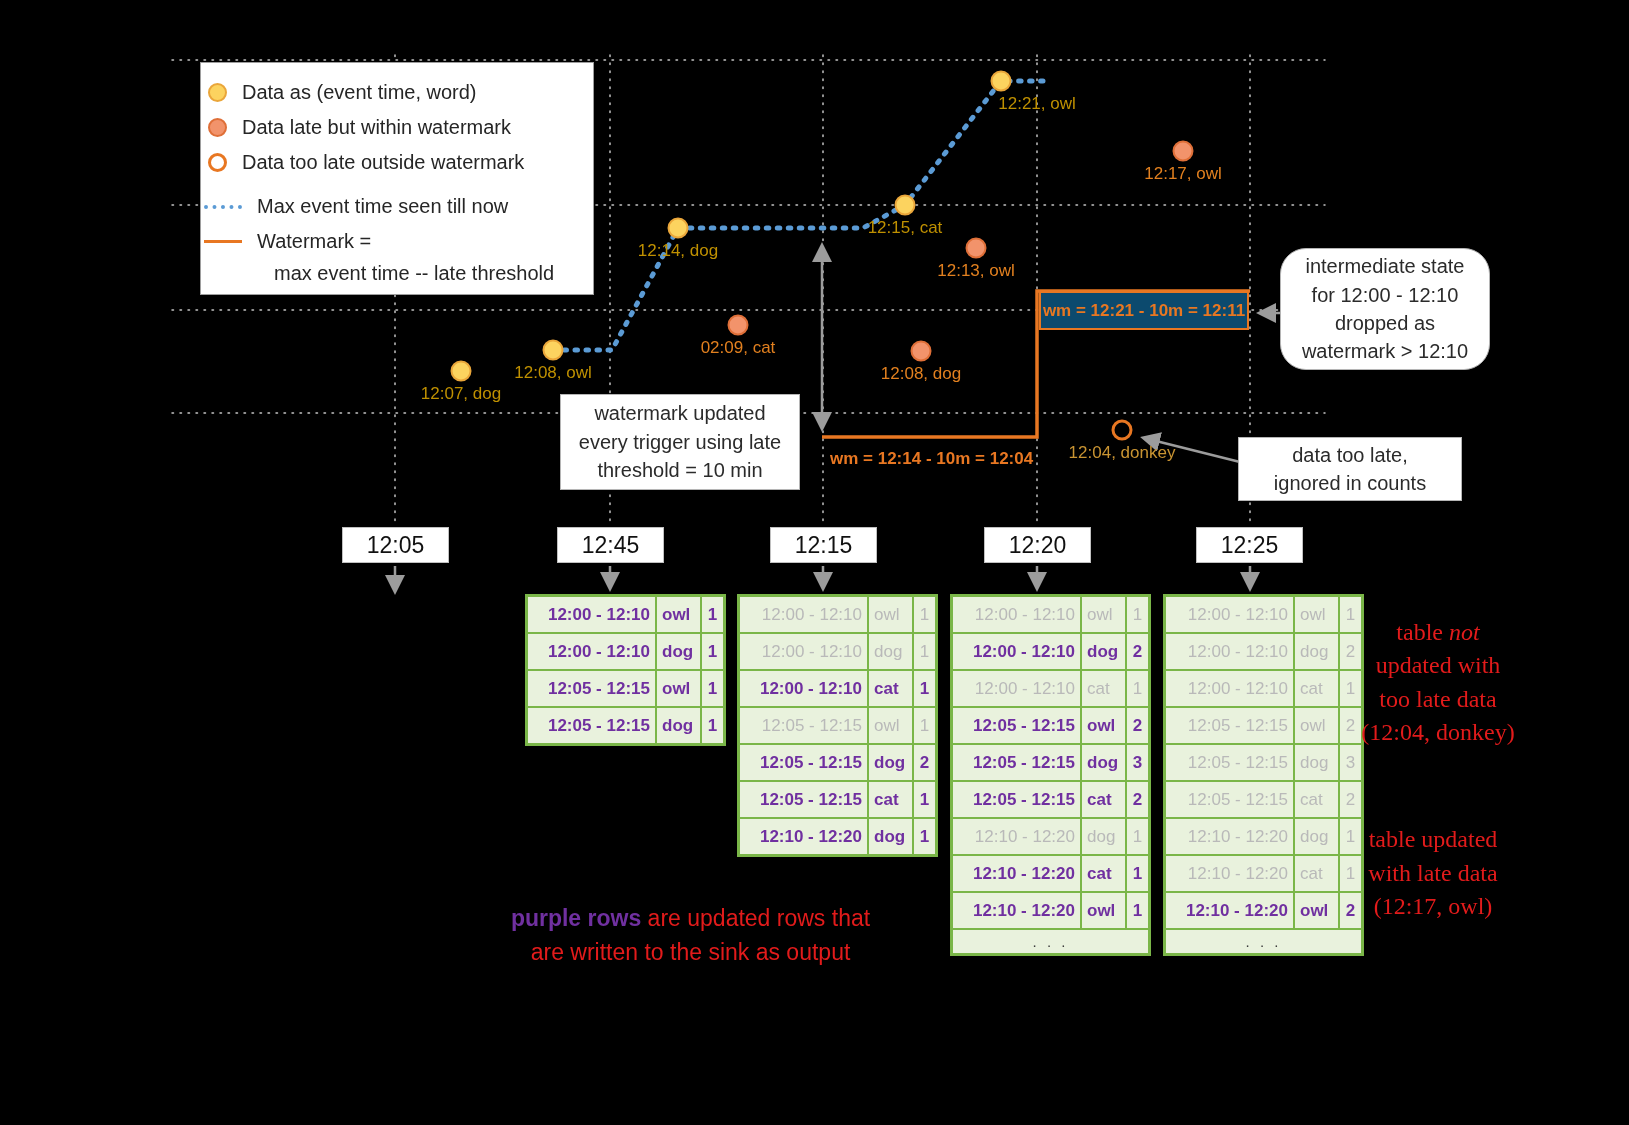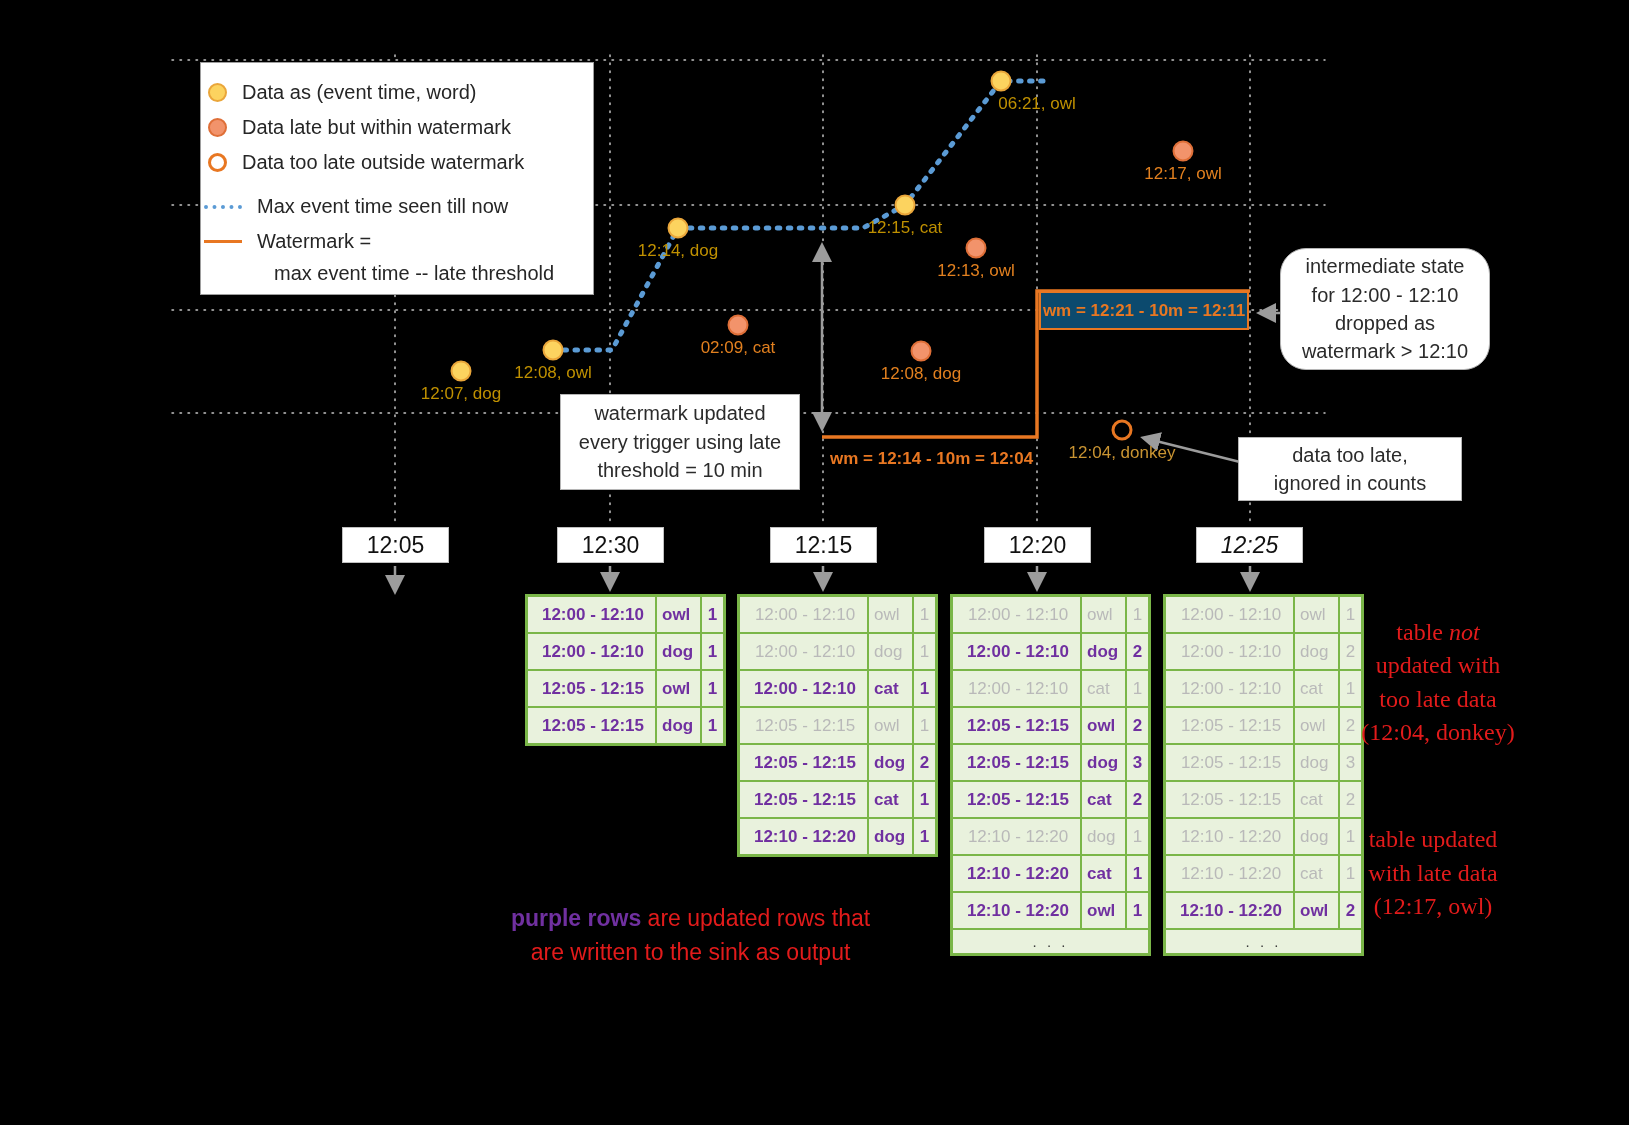--- a/index.html
+++ b/index.html
@@ -42,21 +42,21 @@
   .wm-label{position:absolute;color:#e87722;font-size:17px;font-weight:bold;z-index:5;white-space:nowrap;}
   .wm-box{position:absolute;left:1039px;top:291px;width:210px;height:39px;background:#0c4a6e;
           border:2.5px solid #e87722;box-sizing:border-box;display:flex;align-items:center;
           justify-content:center;color:#e87722;font-size:17px;font-weight:bold;z-index:5;white-space:nowrap;}
 
   
   table.result-table{position:absolute;border-collapse:collapse;border:3px solid #7ab648;
         background:#e9f2dd;z-index:5;}
   .result-table td{border:2px solid #7ab648;background:#e9f2dd;font-size:17px;padding:6px 5px;height:23px;
         font-family:"Liberation Sans",sans-serif;}
-  .result-table td.c-window{width:114px;text-align:center;padding-left:8px;}
+  .result-table td.c-window{width:114px;text-align:right;padding-left:8px;}
   .result-table td.c-word{width:33px;text-align:left;}
   .result-table td.c-count{width:15px;text-align:center;padding:6px 3px;}
   .result-table tr.upd td{color:#7030a0;font-weight:bold;}
   .result-table tr.old td{color:#b9b9b9;font-weight:normal;}
   .result-table tr.ell td{color:#3c3c3c;text-align:center;height:16px;padding:3px;font-size:15px;letter-spacing:3px;}
 
   
   .rednote{position:absolute;color:#e21b1b;font-size:24px;line-height:1.4;text-align:center;
            white-space:pre-line;z-index:5;font-family:Liberation Serif, serif;}
   .rednote em{font-style:italic;}
@@ -142,21 +142,21 @@
       <div class="point ontime" style="left: 678px; top: 228px;">
         <span class="dot"></span>
         <span class="plabel">12:14, dog</span>
       </div>
       <div class="point ontime" style="left: 905px; top: 205px;">
         <span class="dot"></span>
         <span class="plabel">12:15, cat</span>
       </div>
       <div class="point ontime" style="left: 1001px; top: 81px;">
         <span class="dot"></span>
-        <span class="plabel" style="left: 36px;">06:21, owl</span>
+        <span class="plabel" style="left: 36px;">12:21, owl</span>
       </div>
       <div class="point late" style="left: 738px; top: 325px;">
         <span class="dot"></span>
         <span class="plabel">02:09, cat</span>
       </div>
       <div class="point late" style="left: 976px; top: 248px;">
         <span class="dot"></span>
         <span class="plabel">12:13, owl</span>
       </div>
       <div class="point late" style="left: 921px; top: 351px;">
@@ -180,24 +180,24 @@
 every trigger using late
 threshold = 10 min</div>
   <div class="box" style="left:1280px;top:248px;width:210px;height:122px;border-radius:26px;">intermediate state
 for 12:00 - 12:10
 dropped as
 watermark &gt; 12:10</div>
   <div class="box" style="left:1238px;top:437px;width:224px;height:64px;">data too late,
 ignored in counts</div>
 
   <div class="tick" style="left:342px;">12:05</div>
-  <div class="tick" style="left:557px;">12:30</div>
+  <div class="tick" style="left:557px;">12:45</div>
   <div class="tick" style="left:770px;">12:15</div>
   <div class="tick" style="left:984px;">12:20</div>
-  <div class="tick" style="left:1196px;font-style:italic;">12:25</div>
+  <div class="tick" style="left:1196px;">12:25</div>
 
   <table class="result-table" style="left:525px;top:594px;">
       <tbody>
         <tr class="upd">
           <td class="c-window">12:00 - 12:10</td>
           <td class="c-word">owl</td>
           <td class="c-count">1</td>
         </tr>
         <tr class="upd">
           <td class="c-window">12:00 - 12:10</td>

